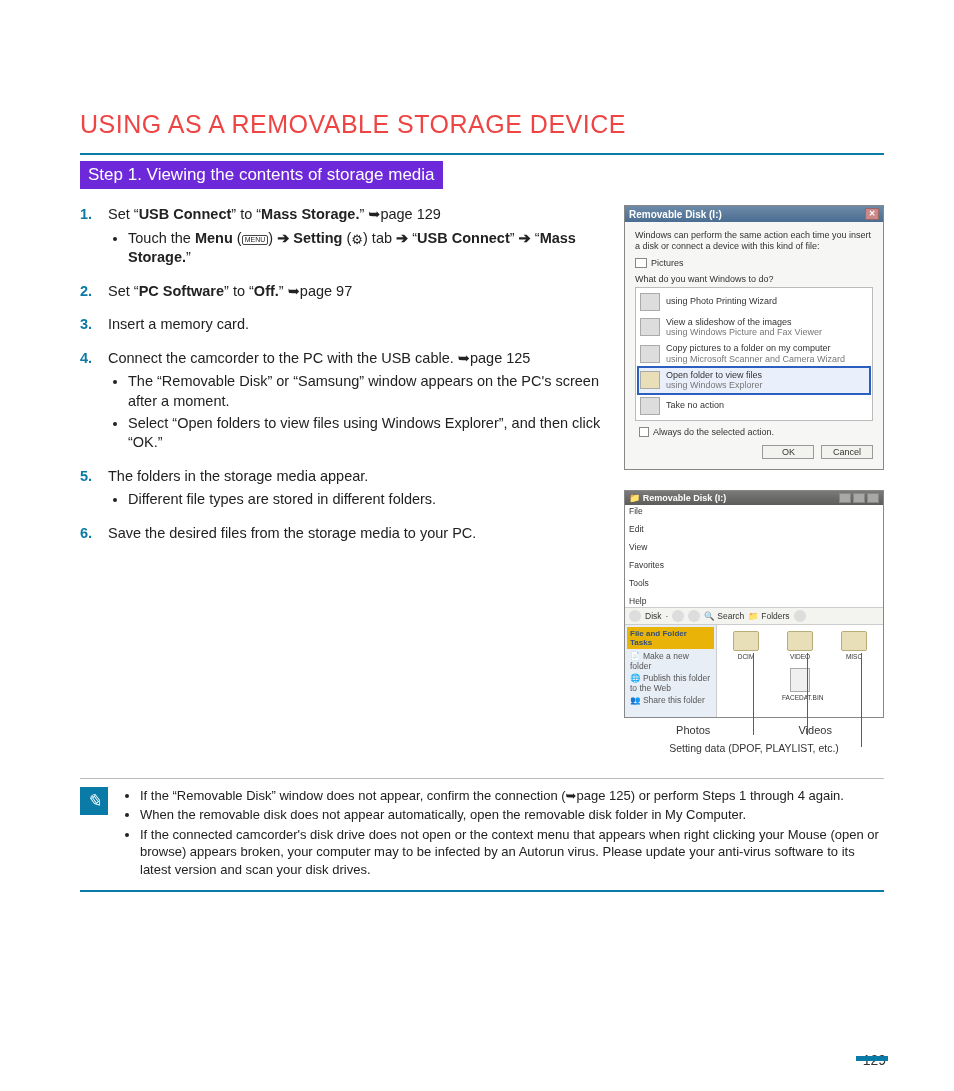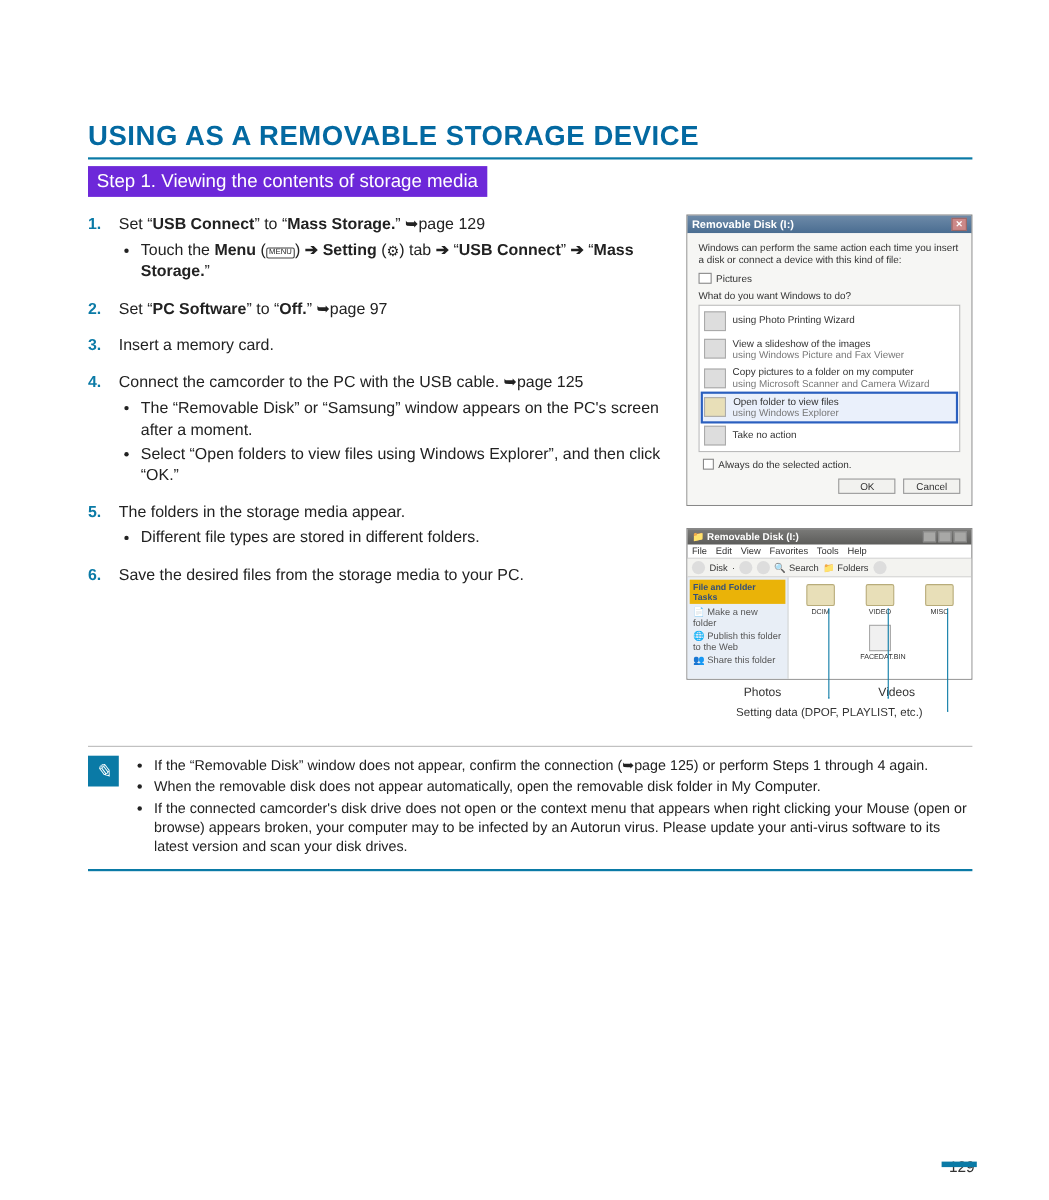--- a/index.html
+++ b/index.html
@@ -11,25 +11,25 @@
     background: #fff;
     color: #222;
   }
   .page {
     padding: 110px 70px 60px 80px;
     position: relative;
     height: 100%;
   }
   h1.title {
     font-size: 25px;
-    color: #0369a1;
-    font-weight: 700;
+    color: #ef4444;
+    font-weight: 400;
     letter-spacing: 0.5px;
     border-bottom: 2px solid #0a7aa6;
-    padding-bottom: 4px;
+    padding-bottom: 14px;
     margin-bottom: 6px;
   }
   .intro { font-size: 15px; line-height: 1.4; margin-bottom: 20px; }
   .step-header {
     display: inline-block;
     background: #6d28d9;
     color: #fff;
     font-size: 17px;
     padding: 4px 8px;
     margin-bottom: 16px;
@@ -106,21 +106,20 @@
     display: flex;
     align-items: center;
     gap: 6px;
     padding: 3px 2px;
     line-height: 1.15;
   }
   .opt.sel {
     outline: 2px solid #2a5fbf;
     outline-offset: -1px;
     background: #eaf0fb;
-    text-align: right;
   }
   .opt-icon {
     width: 20px; height: 18px;
     flex: 0 0 20px;
     background: #ddd;
     border: 1px solid #aaa;
   }
   .opt-icon.folder { background: #e8dfb8; }
   .opt-text .sub { color: #777; }
   .chk-row { margin: 6px 4px 8px; display: flex; align-items: center; gap: 4px; }
@@ -153,21 +152,21 @@
     justify-content: space-between;
     font-size: 9px;
     font-weight: bold;
   }
   .exp-winbtns { display: flex; gap: 2px; }
   .exp-winbtns span {
     width: 12px; height: 10px;
     background: #a8a8a6;
     border: 1px solid #888;
   }
-  .exp-menu { padding: 1px 4px; border-bottom: 1px solid #ccc; display: flex; gap: 8px; }
+  .exp-menu { padding: 1px 4px; border-bottom: 1px solid #ccc; display: flex; gap: 8px; flex-direction: column; }
   .exp-toolbar {
     padding: 2px 4px;
     border-bottom: 1px solid #ccc;
     display: flex;
     align-items: center;
     gap: 4px;
     background: #f3f3f0;
   }
   .tb-ico { width: 12px; height: 12px; border-radius: 50%; background: #ddd; display: inline-block; }
   .exp-body { display: flex; height: 92px; }

